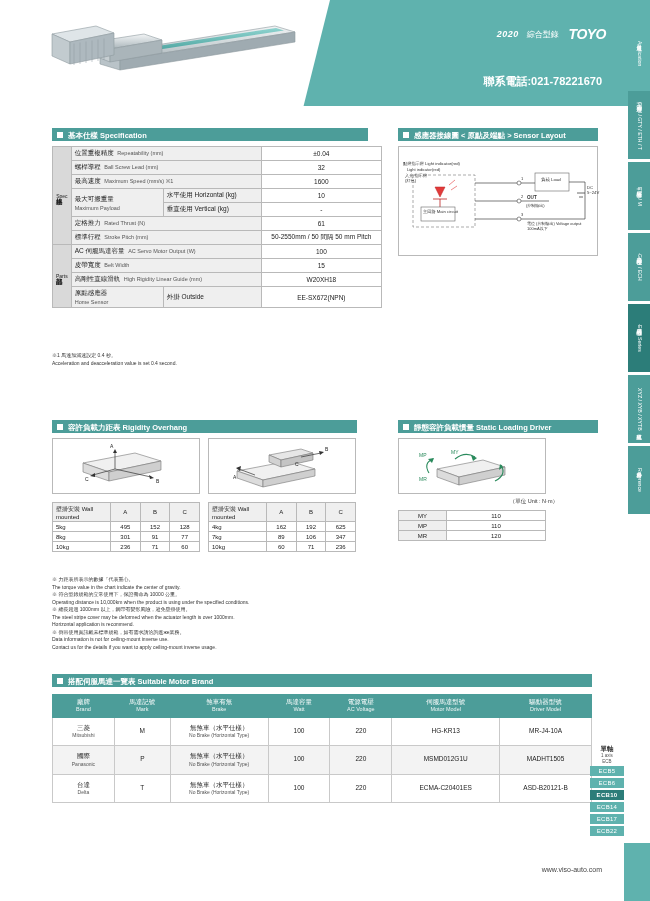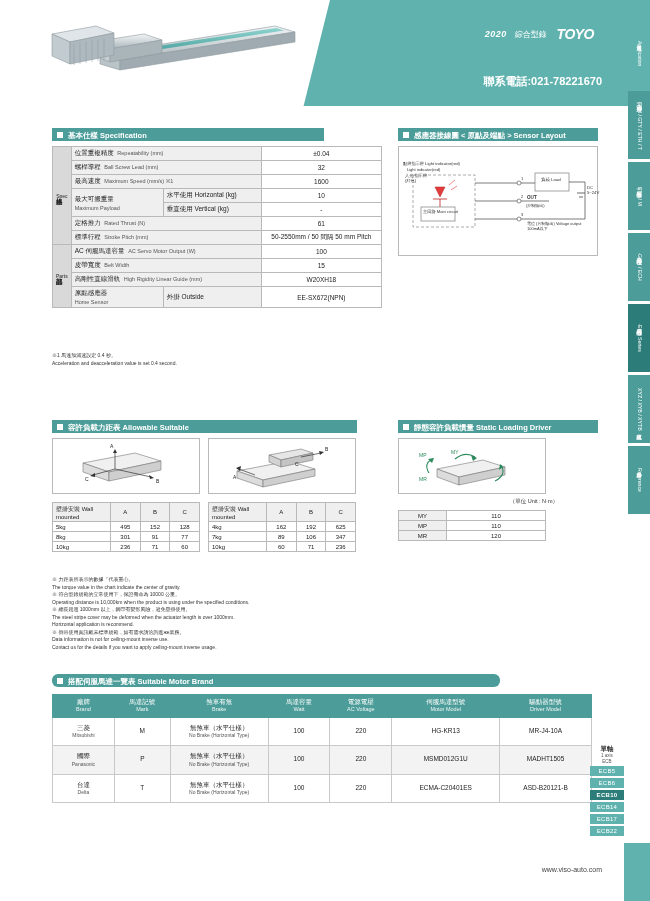--- a/index.html
+++ b/index.html
@@ -22,21 +22,21 @@
   }
   .header-wedge-2 {
     position:absolute; left:290px; top:0; width:40px; height:106px;
     background:#ffffff;
     transform:skewX(-14deg); transform-origin: top left;
   }
   .prod-img {
     position:absolute; left:40px; top:8px; width:260px; height:78px;
   }
   .hdr-right {
-    position:absolute; right:56px; top:26px; text-align:right;
+    position:absolute; right:44px; top:26px; text-align:right;
   }
   .hdr-year {
     font-size:9px; font-weight:bold; color:#ffffff; font-style:italic;
     letter-spacing:0.5px; display:inline-block; vertical-align:middle;
   }
   .hdr-sub {
     font-size:8px; color:#ffffff; display:inline-block; vertical-align:middle;
     margin-left:6px;
   }
   .hdr-logo {
@@ -206,21 +206,21 @@
   <div class="side-tab" style="background:#4c9d99">
     <span>XYZ / XYB / XYTB</span>
     <span>直交式模組</span>
   </div>
   <div class="side-tab" style="background:#4c9d99">
     <span>參考資料</span>
     <span>Reference</span>
   </div>
 </div>
 
-<div class="sec-hd" style="left:52px; top:128px; width:272px;">基本仕樣 Specification</div>
+<div class="sec-hd" style="left:52px; top:128px; width:316px;">基本仕樣 Specification</div>
 
 <table class="spec-tbl" style="position:absolute; left:52px; top:146px; width:330px;">
   <tbody>
       <tr>
     <td class="rot-cell" rowspan="7">
       <div class="rot-inner"><span>規格</span></div>
       <div class="rot-sub">Spec</div>
     </td>
     <td class="lbl-cell" colspan="2" style="width:190px;">
       <span>位置重複精度</span>&nbsp;
@@ -351,21 +351,21 @@
   <div style="position:absolute;left:4px;top:14px;font-size:4.2px;color:#333;">點燈指示燈 Light indicator(red)</div>
   <div style="position:absolute;left:6px;top:26px;font-size:4.2px;color:#333;line-height:1.3;width:26px;">入光 指示燈 (紅色)</div>
   <div style="position:absolute;left:24px;top:62px;font-size:4.2px;color:#333;line-height:1.2;">主回路 Main circuit</div>
   <div style="position:absolute;left:128px;top:48px;font-size:4.6px;font-weight:bold;color:#333;">OUT</div>
   <div style="position:absolute;left:127px;top:56px;font-size:4px;color:#333;">(控制輸出)</div>
   <div style="position:absolute;left:142px;top:30px;font-size:4.4px;color:#333;line-height:1.2;">負載 Load</div>
   <div style="position:absolute;left:128px;top:74px;font-size:4px;color:#333;line-height:1.3;width:58px;">電位 (控制輸出) Voltage output 100mA以下</div>
   <div style="position:absolute;left:188px;top:38px;font-size:4.2px;color:#333;line-height:1.2;">DC 5~24V</div>
 </div>
 
-<div class="sec-hd" style="left:52px; top:420px; width:305px;">容許負載力距表 Allowable Suitable</div>
+<div class="sec-hd" style="left:52px; top:420px; width:305px;">容許負載力距表 Rigidity Overhang</div>
 
 <div class="panel-box" style="left:52px; top:438px; width:148px; height:56px;">
   <svg width="148" height="56" viewBox="0 0 148 56">
     <polygon points="30,24 82,14 108,22 56,33" fill="#f0f0f0" stroke="#777" stroke-width="0.6"></polygon>
     <polygon points="30,24 56,33 56,42 30,33" fill="#dcdcdc" stroke="#777" stroke-width="0.6"></polygon>
     <polygon points="56,33 108,22 108,31 56,42" fill="#cfcfcf" stroke="#777" stroke-width="0.6"></polygon>
     <line x1="62" y1="12" x2="62" y2="30" stroke="#333" stroke-width="0.7"></line>
     <polygon points="62,10 60,14 64,14" fill="#333"></polygon>
     <line x1="62" y1="30" x2="98" y2="38" stroke="#333" stroke-width="0.7"></line>
     <polygon points="101,39 96,36 97,40" fill="#333"></polygon>
@@ -501,21 +501,21 @@
     <td class="hdr">MP</td>
     <td>110</td>
   </tr>
   <tr>
     <td class="hdr">MR</td>
     <td>120</td>
   </tr>
 </tbody>
   </table>
 
-<div class="sec-hd" style="left:52px; top:674px; width:448px;border-radius:6px;">搭配伺服馬達一覽表  Suitable Motor Brand</div>
+<div class="sec-hd" style="left:52px; top:674px; width:540px;">搭配伺服馬達一覽表  Suitable Motor Brand</div>
 
 <table class="mb-tbl" style="position:absolute; left:52px; top:694px;">
   <tbody>
       <tr>
     <th style="width:62px;">
       <span>廠牌</span>
       <span class="en">Brand</span>
     </th>
     <th style="width:56px;">
       <span>馬達記號</span>

